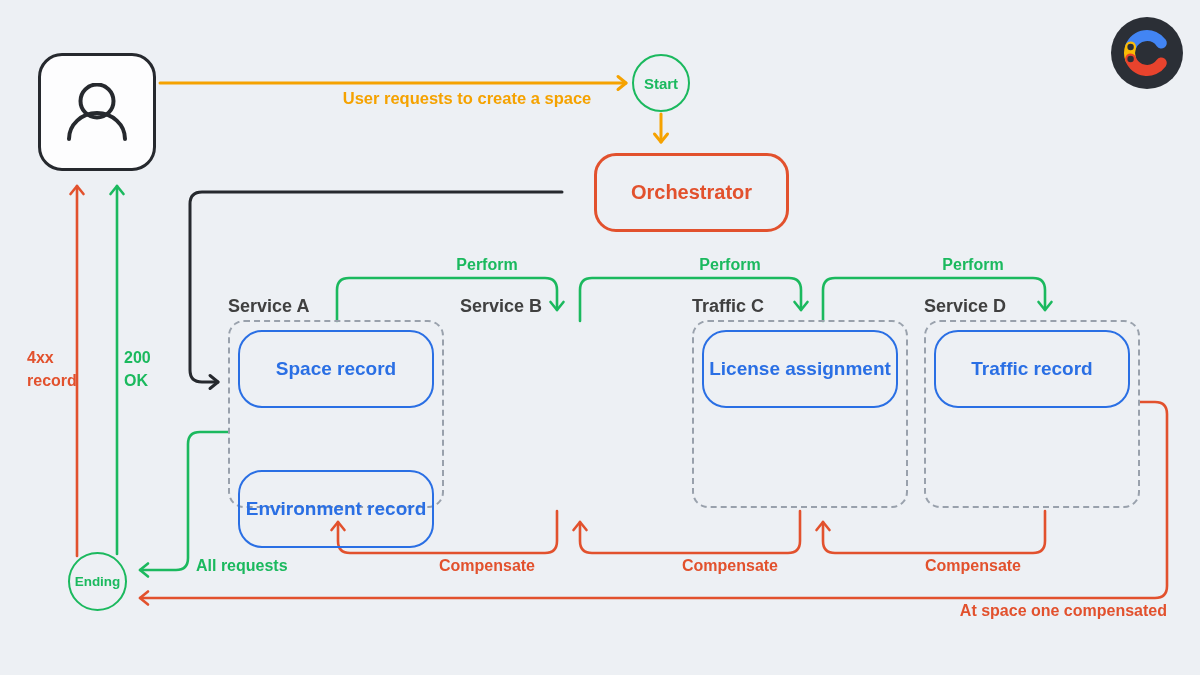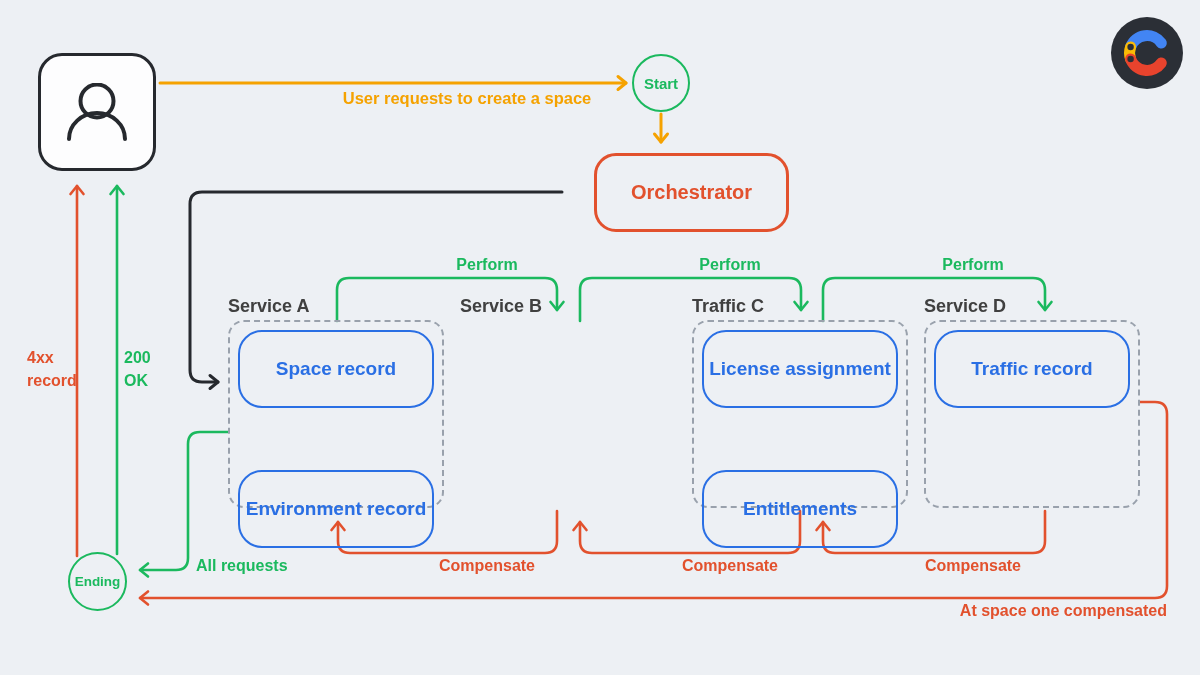--- a/index.html
+++ b/index.html
@@ -96,21 +96,20 @@
   <div class="abs svc-box" style="left:228px;top:320px">
     <div class="abs task t1 flex-c">Space record</div>
     <div class="abs task t2 flex-c">Environment record</div>
   </div>
 
   <div class="abs svc-label" style="left:460px;top:296px">Service B</div>
 
   <div class="abs svc-label" style="left:692px;top:296px">Traffic C</div>
   <div class="abs svc-box" style="left:692px;top:320px">
     <div class="abs task t1 flex-c">License assignment</div>
-    <div class="abs task t2 flex-c">Entitlements</div>
   </div>
 
   <div class="abs svc-label" style="left:924px;top:296px">Service D</div>
   <div class="abs svc-box" style="left:924px;top:320px">
     <div class="abs task t1 flex-c">Traffic record</div>
   </div>
 
   <div class="abs flow-label amber cx" style="left:427px;top:89px;font-size:16.5px">User requests to create a space</div>
 
   <div class="abs sm red" style="left:27px;top:346px">

